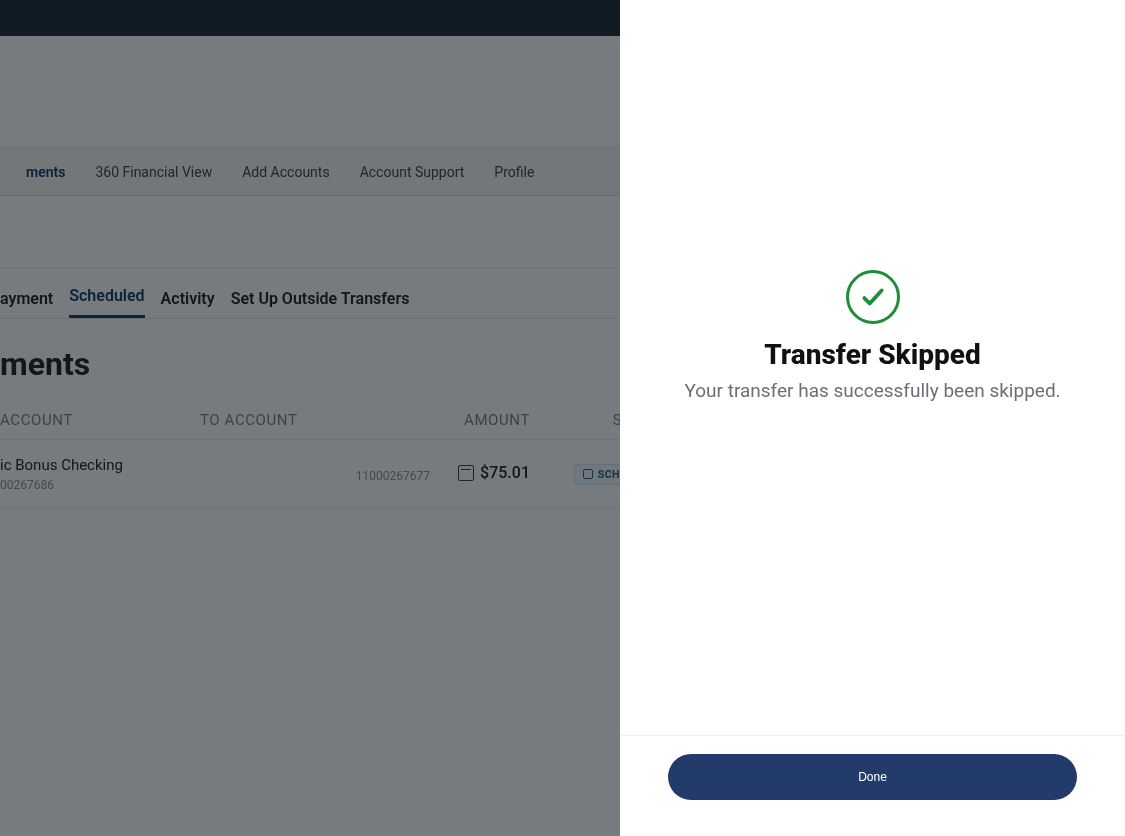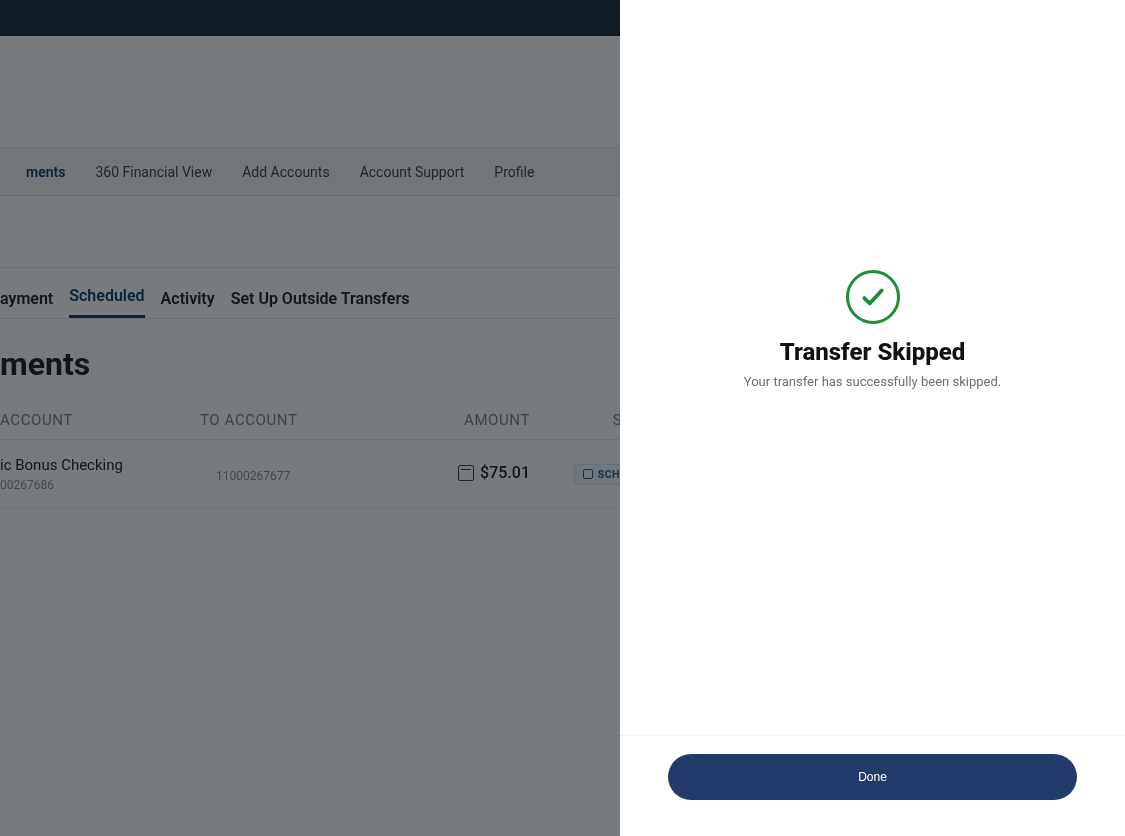--- a/index.html
+++ b/index.html
@@ -34,41 +34,41 @@
 
     
     .thead { display:flex; align-items:center; font-size:15px; letter-spacing: .6px; color:#7a8289; padding: 10px 0; border-bottom:1px solid #e4e7ea; font-weight:400;}
     .trow { display:flex; align-items:center; padding: 16px 0; border-bottom:1px solid #eceff1; }
     .col-from { width: 200px; }
     .col-to { width: 230px; }
     .col-amount { width: 120px; text-align:right; padding-right: 20px;}
     .col-status { width: 120px; text-align:right;}
     .acct-name { font-size:15px; color:#222; display:flex; align-items:center; gap:8px;}
     .acct-sub { font-size:12px; color:#8a9097; margin-top:4px; padding-left:0;}
-    .col-to .acct-sub{ padding-left:16px;}
+    .col-to .acct-sub{ padding-left:16px;text-align:right;}
     .dot { width:8px;height:8px;border-radius:50%; background:#d13a46; display:inline-block;}
     .amt { font-size:16px; color:#222; font-weight:500; display:inline-flex; align-items:center; gap:6px; justify-content:flex-end;}
     .cal-ic { width:16px;height:16px;border:1.5px solid #3a3f45;border-radius:2px;position:relative;}
     .cal-ic::before{content:"";position:absolute;top:3px;left:2px;right:2px;height:1.5px;background:#3a3f45;}
     .status-pill{ display:inline-flex;align-items:center;gap:5px;border:1px solid #cfe4f3;background:#eef6fc;color:#235f8e;font-size:10.5px;font-weight:700;letter-spacing:.5px;padding:3px 8px;border-radius:3px;}
     .status-pill .sq{width:10px;height:10px;border:1.5px solid #235f8e;border-radius:2px;}
 
     
     .content { padding: 0 0 0 0; }
 
     
     .dimmer { position:absolute; top:0; left:0; width: 620px; height: 836px; background: rgba(10,15,20,.55); z-index:5; pointer-events:none;}
 
     
     .panel { position:absolute; top:0; right:0; width: 505px; height:836px; background:#fff; z-index:6; display:flex; flex-direction:column; }
     .panel-body{ flex:1; display:flex; flex-direction:column; align-items:center; justify-content:flex-start; padding-top:270px;}
     .check-circ{ width:54px;height:54px;border:3px solid #1e8d37;border-radius:50%; display:flex;align-items:center;justify-content:center;}
     .check-circ svg{ width:26px;height:26px; stroke:#1e8d37; stroke-width:3.5; fill:none; stroke-linecap:round; stroke-linejoin:round;}
-    .panel-title{ font-size:24px; font-weight:800; color:#111; margin-top:14px;}
-    .panel-sub{ font-size:13px; color:#6a7075; margin-top:8px;}
+    .panel-title{ font-size:28px; font-weight:800; color:#111; margin-top:14px;}
+    .panel-sub{ font-size:19px; color:#6a7075; margin-top:8px;}
     .panel-footer{ padding:18px 48px 36px 48px; border-top:1px solid #eef0f2;}
     .done-btn{ width:100%; background:#233b6a; color:#fff; border:none; border-radius:40px; padding:16px 0; font-size:12px; font-weight:500; cursor:pointer;}
   </style>
 </head>
 <body>
 
 <div class="topbar">
   <a>Rates</a>
   <a>Status</a>
 </div>

